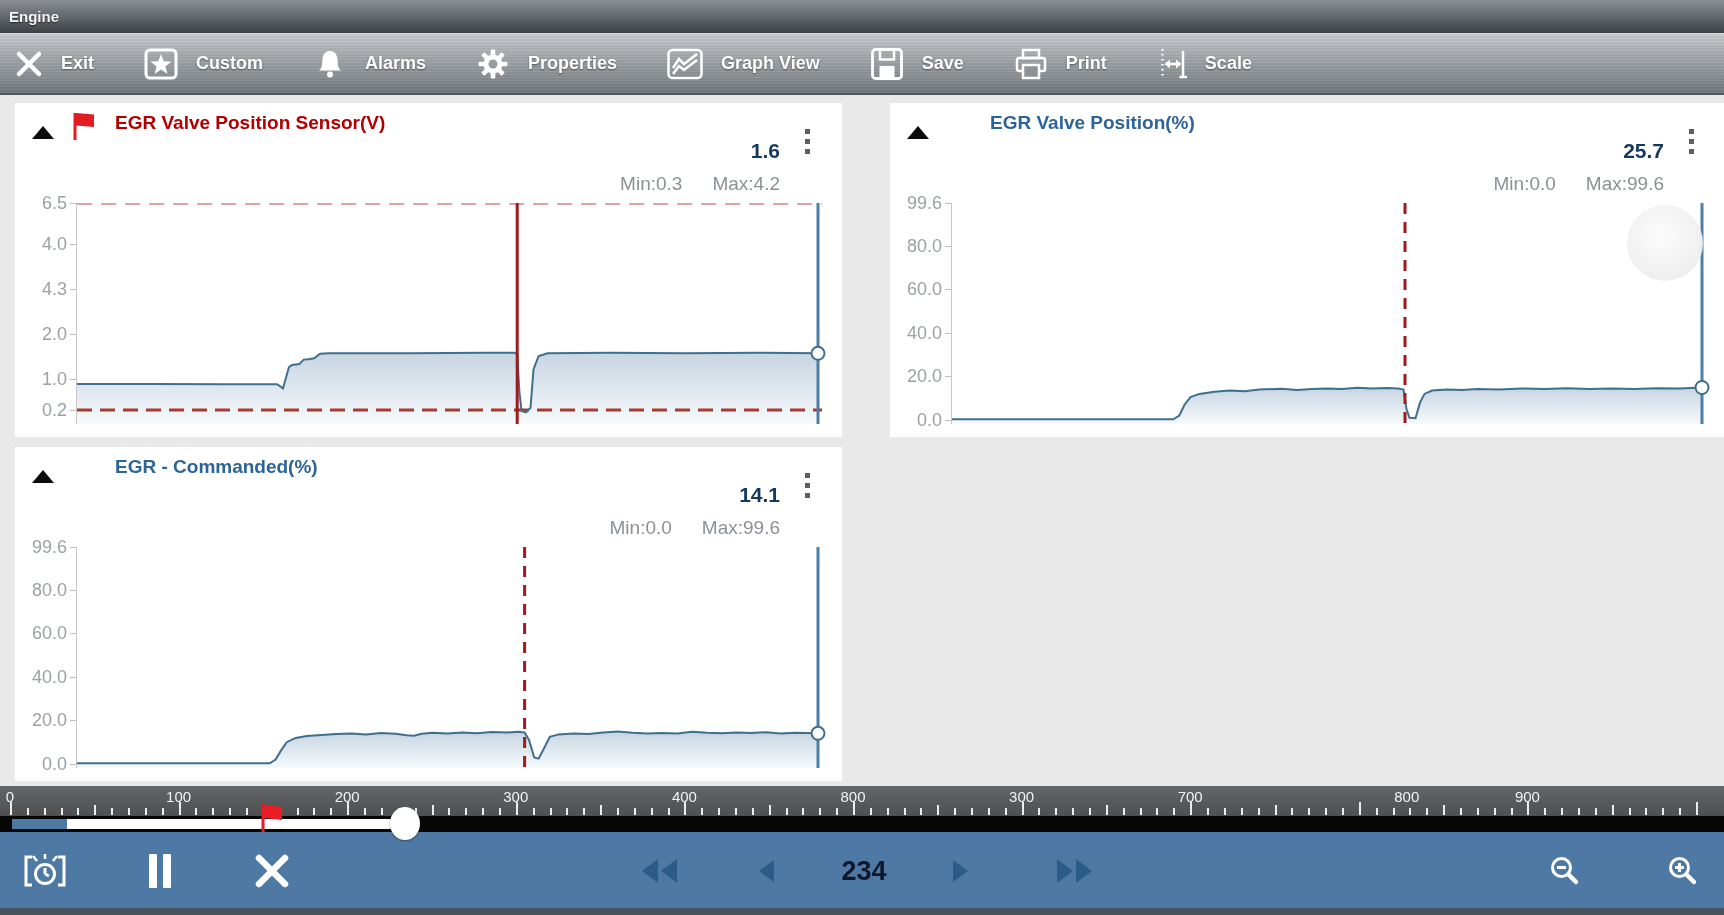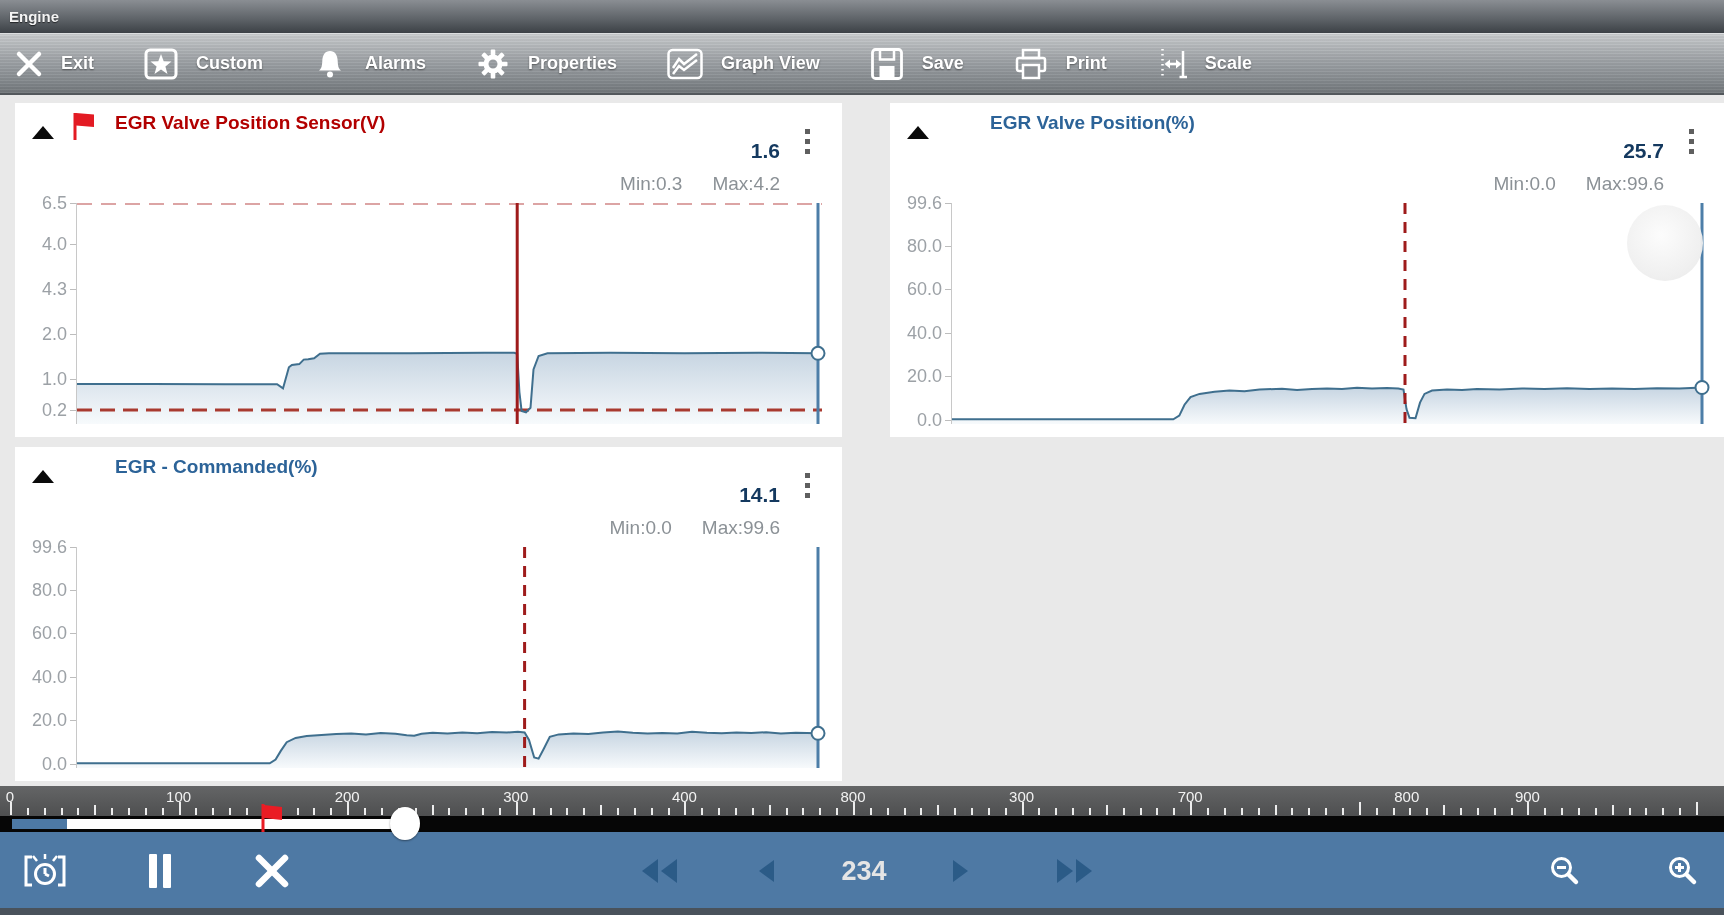--- a/index.html
+++ b/index.html
@@ -52,21 +52,21 @@
   .seg{position:absolute;top:3px;height:10px;}
   .thumb{position:absolute;width:30px;height:33px;border-radius:50%;background:#fff;z-index:6;cursor:pointer;
     box-shadow:0 1px 2px rgba(0,0,0,.4);}
   .flagmark{position:absolute;z-index:5;}
 
   
   .transport{position:absolute;left:0;right:0;bottom:0;height:83px;background:#4e79a4;}
   .transport .edge{position:absolute;left:0;right:0;bottom:0;height:7px;background:#49525b;}
   .ctrl{position:absolute;top:47%;transform:translate(-50%,-50%);cursor:pointer;background:none;border:none;padding:4px;}
   .ctrl svg{display:block;}
-  .frame{position:absolute;top:47%;transform:translate(-50%,-50%);color:#e5e5e5;font-size:27px;font-weight:bold;}
+  .frame{position:absolute;top:47%;transform:translate(-50%,-50%);color:#0f172a;font-size:27px;font-weight:bold;}
 </style>
 </head>
 <body>
 
 <div class="titlebar">
   <span>Engine</span>
 </div>
 
 <div class="toolbar">
   <div class="tb-item">

